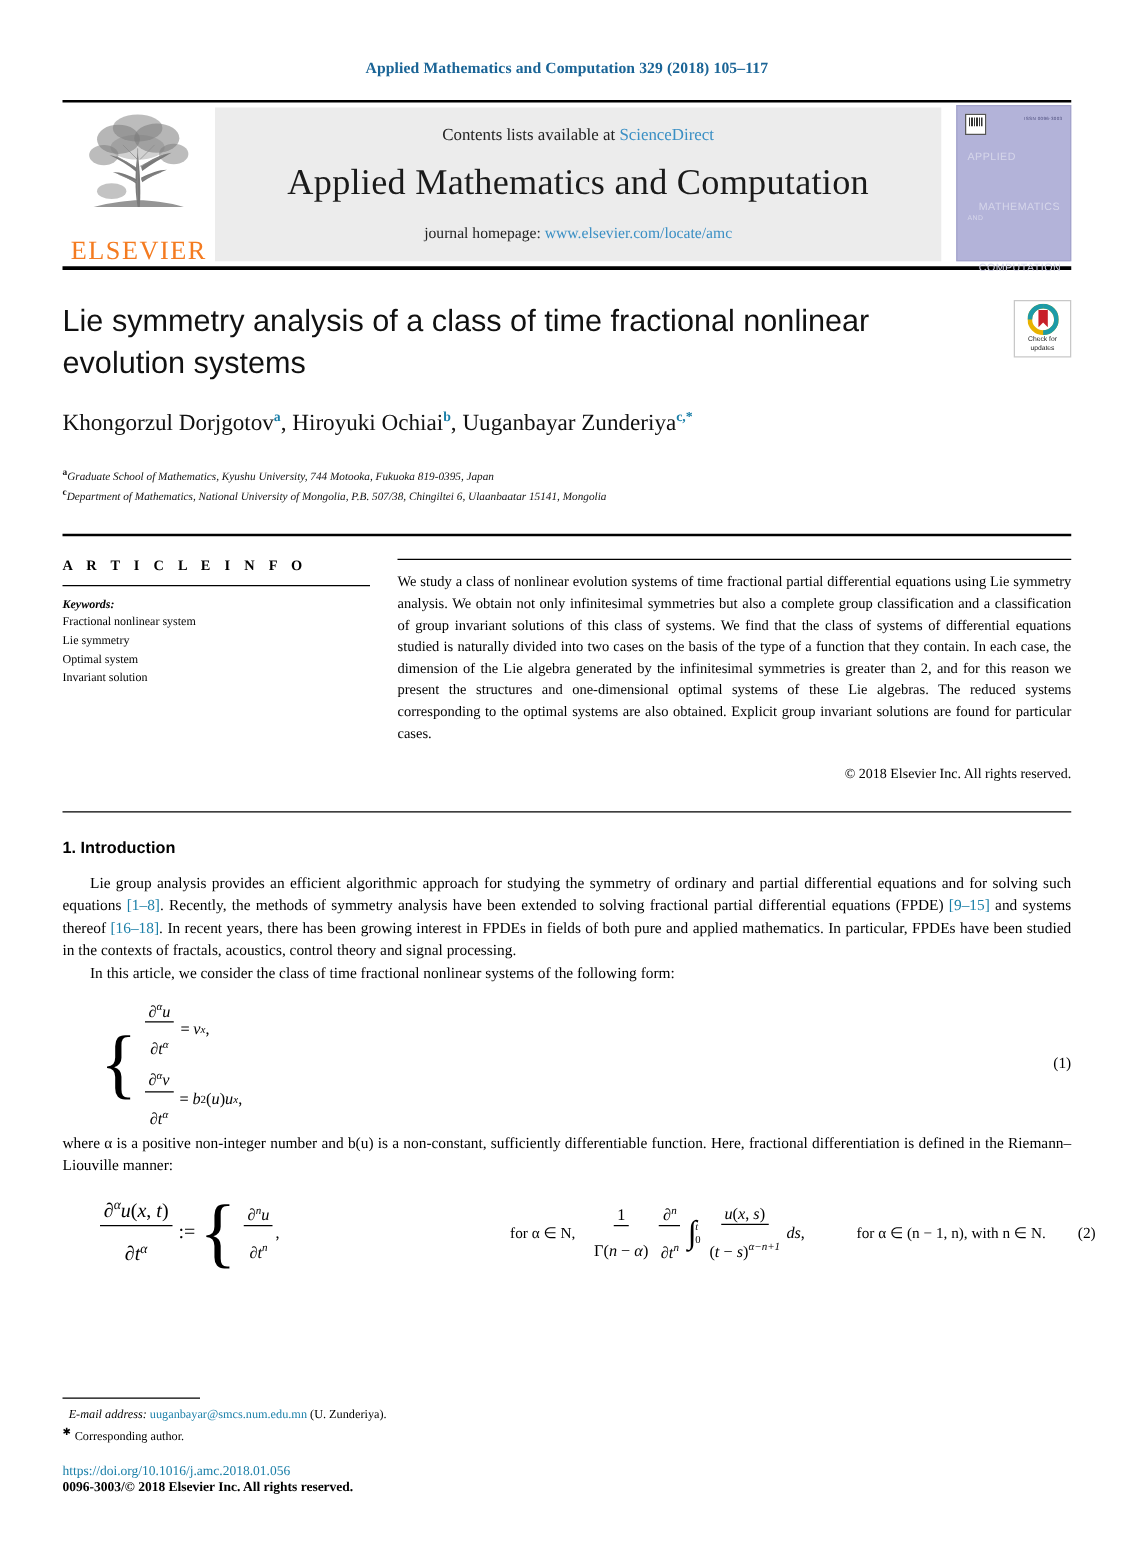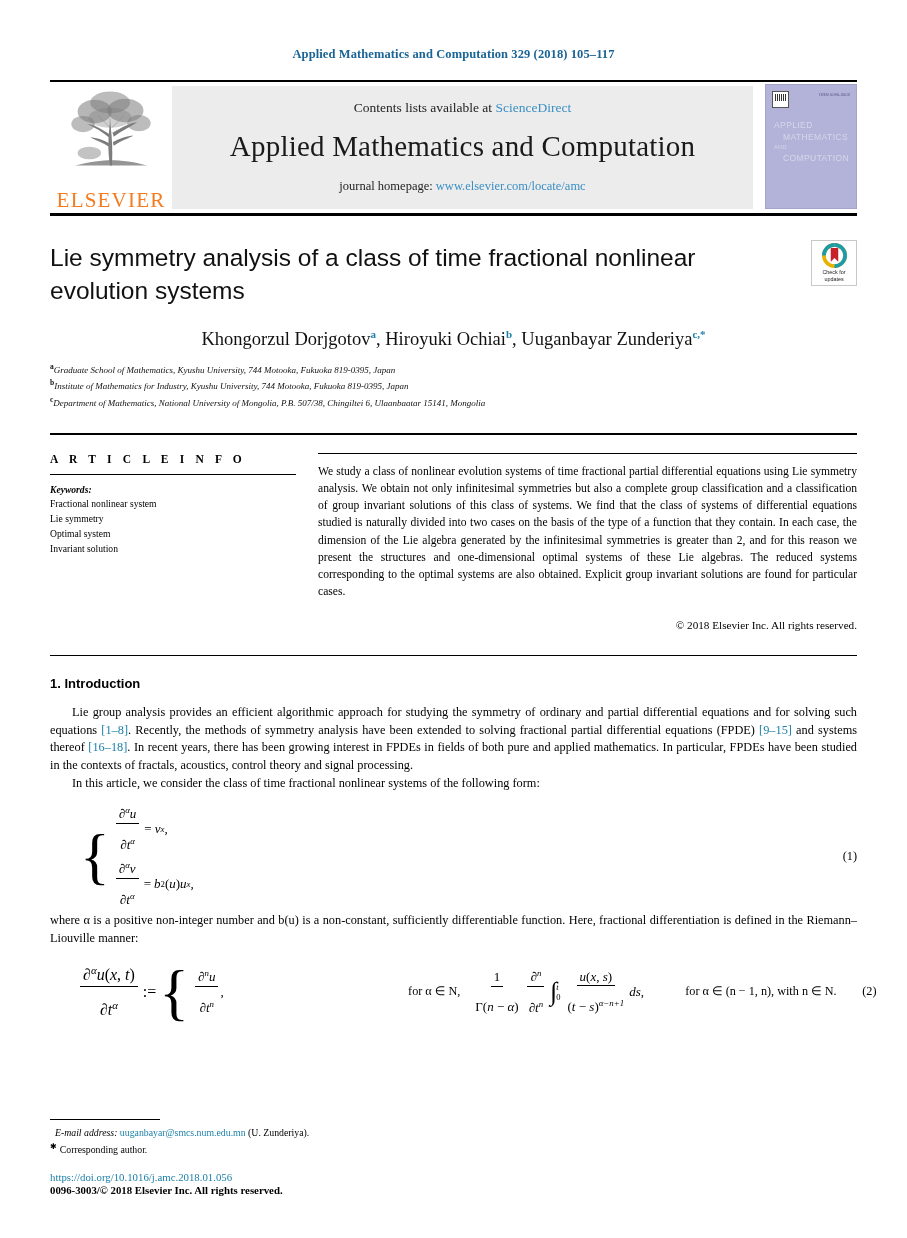--- a/index.html
+++ b/index.html
@@ -100,43 +100,42 @@
   .cover-issn {
     font-size: 3.6px; color:#4a4a7a; letter-spacing:0.3px; margin-top:2px;
     font-family:"Liberation Sans", sans-serif;
   }
   .cover-words {
     position:absolute; left:8px; top:34px; right:6px;
     font-family:"Liberation Sans", sans-serif;
     color:#d6d6ea; font-size:8.5px; line-height:1.45; letter-spacing:0.4px;
   }
   .cover-words .small { font-size:5.5px; }
-  .cover-words .ind { margin-left: 9px; }
+  .cover-words .ind { margin-left: 9px; margin-top: 28px; }
   .masthead-bottom {
     margin: 0 50px 0 50px;
     border-top: 3px solid #000;
   }
 
   
   .titleblock { margin: 0 50px; padding-top: 26px; position: relative; }
   h1.paper-title {
     font-family: "Liberation Sans", sans-serif;
     font-size: 24.5px;
     font-weight: 400;
     line-height: 1.34;
     margin: 0 0 20px 0;
     color:#111;
     max-width: 660px;
   }
   .authors {
     font-family: "Liberation Serif", serif;
     font-size: 18.5px;
-    margin: 0 0 11px 0;
+    margin: 0 0 22px 0;
     color:#111;
-    text-align:center;
   }
   .authors sup { font-size: 11px; color:#1a7fa8; vertical-align: super; font-weight:600; }
   .affils { font-size: 9px; font-style: italic; line-height: 1.62; color:#111; }
   .affils sup { font-style: normal; font-weight: 700; font-size: 7.5px; vertical-align: super;}
 
   
   .crossmark {
     position: absolute;
     top: 24px; right: 0;
     width: 46px; height: 46px;
@@ -324,21 +323,20 @@
     <h1 class="paper-title">Lie symmetry analysis of a class of time fractional nonlinear evolution systems</h1>
 
     <div class="authors">
       <span>Khongorzul Dorjgotov</span><sup>a</sup>,
       <span>Hiroyuki Ochiai</span><sup>b</sup>,
       <span>Uuganbayar Zunderiya</span><sup>c,*</sup>
     </div>
 
     <div class="affils">
       <div><sup>a</sup><span>Graduate School of Mathematics, Kyushu University, 744 Motooka, Fukuoka 819-0395, Japan</span></div>
-      <div><sup>b</sup><span>Institute of Mathematics for Industry, Kyushu University, 744 Motooka, Fukuoka 819-0395, Japan</span></div>
       <div><sup>c</sup><span>Department of Mathematics, National University of Mongolia, P.B. 507/38, Chingiltei 6, Ulaanbaatar 15141, Mongolia</span></div>
     </div>
   </div>
 
   <div class="infoblock">
     <div class="col-info">
       <div class="secthead">A R T I C L E    I N F O</div>
       <div class="rule-thin"></div>
       <div class="kw-title">Keywords:</div>
       <div class="kw-list">

